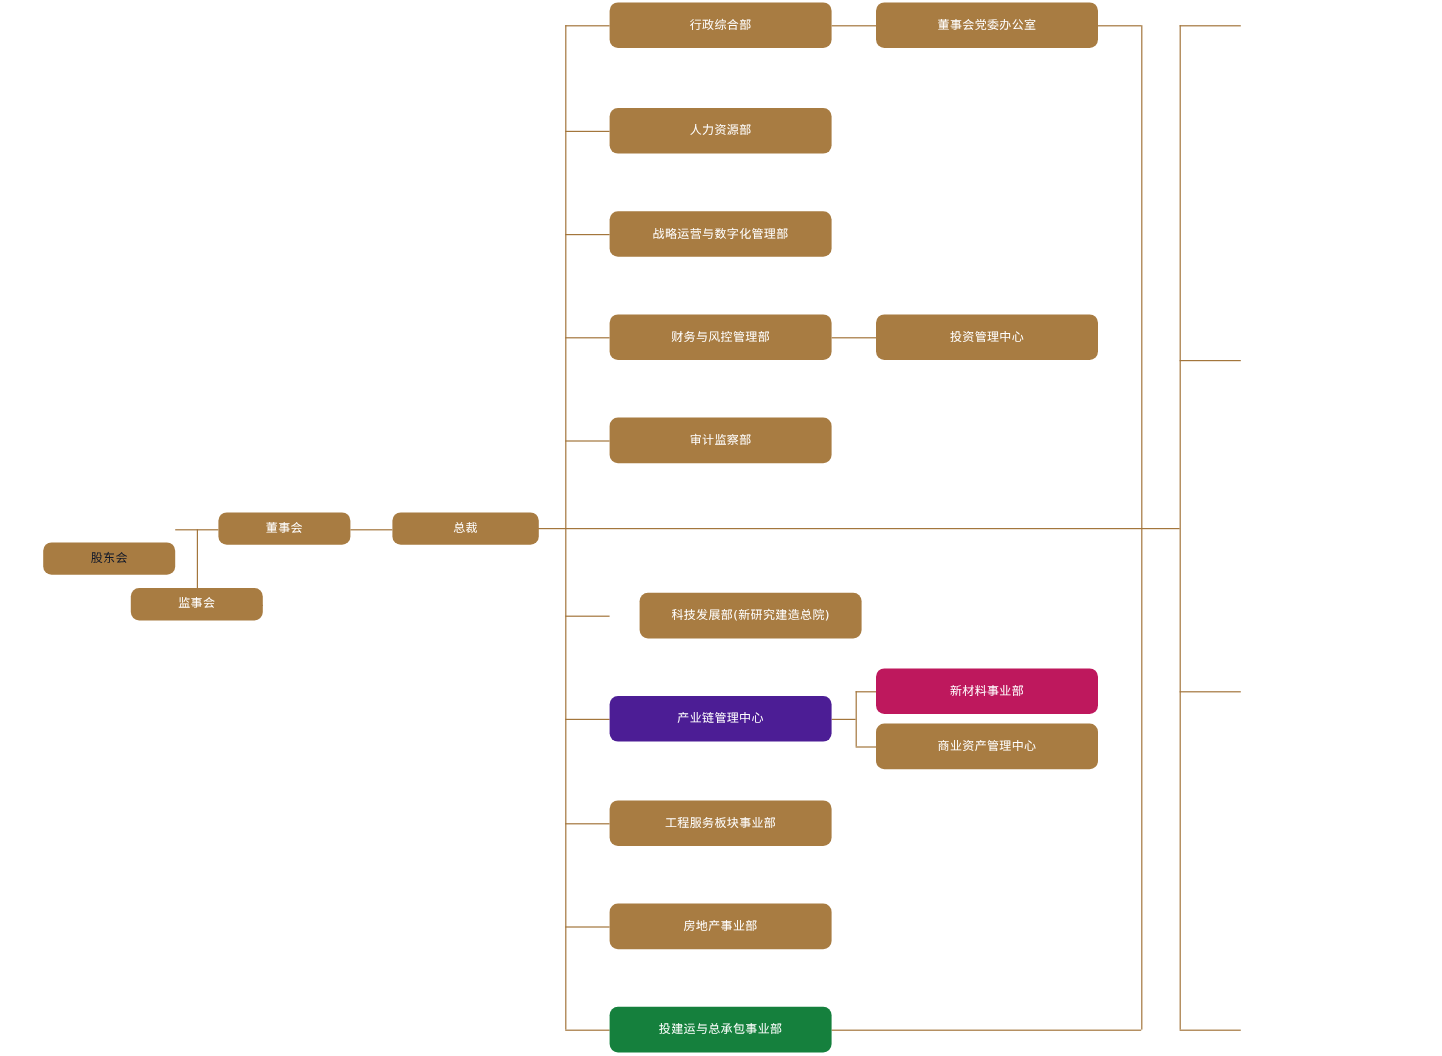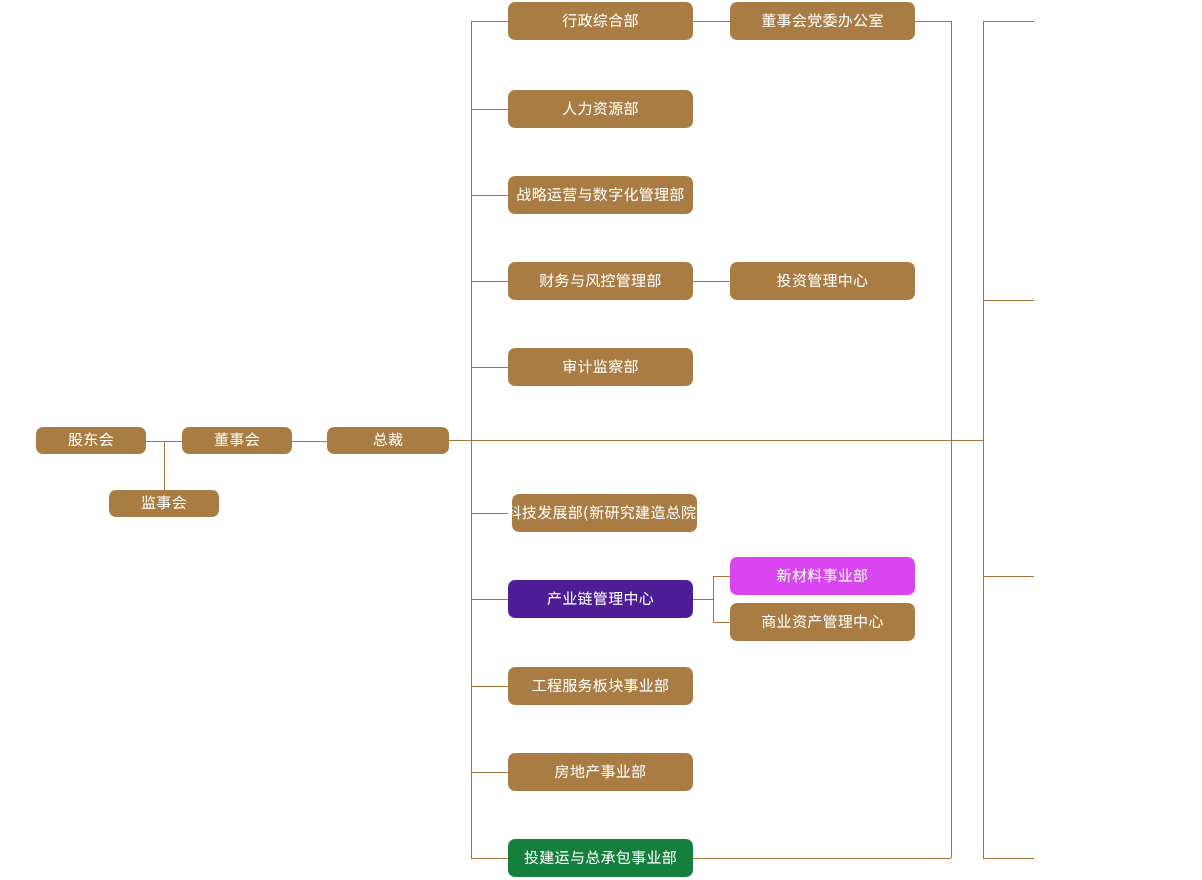--- a/index.html
+++ b/index.html
@@ -26,21 +26,21 @@
   .line.h { height: 1px; }
   .line.v { width: 1px; }
 
   
   .node {
     position: absolute;
     box-sizing: border-box;
     background: #a87c42;
     border-radius: 7px;
     color: #ffffff;
-    font-size: 15px;
+    font-size: 10px;
     line-height: 1.1;
     display: flex;
     align-items: center;
     justify-content: center;
     text-align: center;
     padding: 0 6px;
     white-space: nowrap;
     letter-spacing: 0.3px;
     z-index: 2;
   }
@@ -76,21 +76,21 @@
     <div class="line h" style="background: rgb(163, 118, 60); left: 983px; top: 21px; width: 51px;"></div>
     <div class="line h" style="background: rgb(163, 118, 60); left: 983px; top: 300px; width: 51px;"></div>
     <div class="line h" style="background: rgb(163, 118, 60); left: 983px; top: 576px; width: 51px;"></div>
     <div class="line h" style="background: rgb(163, 118, 60); left: 983px; top: 858px; width: 51px;"></div>
     <div class="line h" style="background: rgb(163, 118, 60); left: 693px; top: 21px; width: 37px;"></div>
     <div class="line h" style="background: rgb(163, 118, 60); left: 693px; top: 281px; width: 37px;"></div>
     <div class="line h" style="background: rgb(163, 118, 60); left: 693px; top: 599px; width: 20px;"></div>
     <div class="line v" style="background: rgb(163, 118, 60); left: 713px; top: 576px; height: 46px;"></div>
     <div class="line h" style="background: rgb(163, 118, 60); left: 713px; top: 576px; width: 17px;"></div>
     <div class="line h" style="background: rgb(163, 118, 60); left: 713px; top: 622px; width: 17px;"></div>
-    <div class="node" style="left: 36px; top: 427px; width: 110px; height: 27px; background: rgb(168, 124, 66); color: #ffffff;">
+    <div class="node" style="left: 36px; top: 452px; width: 110px; height: 27px; background: rgb(168, 124, 66); color: #0f172a;">
       <span class="node-label">股东会</span>
     </div>
     <div class="node" style="left: 182px; top: 427px; width: 110px; height: 27px; background: rgb(168, 124, 66); color: rgb(255, 255, 255);">
       <span class="node-label">董事会</span>
     </div>
     <div class="node" style="left: 109px; top: 490px; width: 110px; height: 27px; background: rgb(168, 124, 66); color: rgb(255, 255, 255); text-align: center;">
       <span class="node-label">监事会</span>
     </div>
     <div class="node" style="left: 327px; top: 427px; width: 122px; height: 27px; background: rgb(168, 124, 66); color: rgb(255, 255, 255);">
       <span class="node-label">总裁</span>
@@ -103,40 +103,40 @@
     </div>
     <div class="node" style="left: 508px; top: 90px; width: 185px; height: 38px; background: rgb(168, 124, 66); color: rgb(255, 255, 255);">
       <span class="node-label">人力资源部</span>
     </div>
     <div class="node" style="left: 508px; top: 262px; width: 185px; height: 38px; background: rgb(168, 124, 66); color: rgb(255, 255, 255);">
       <span class="node-label">财务与风控管理部</span>
     </div>
     <div class="node" style="left: 508px; top: 348px; width: 185px; height: 38px; background: rgb(168, 124, 66); color: rgb(255, 255, 255);">
       <span class="node-label">审计监察部</span>
     </div>
-    <div class="node" style="left: 512px; top: 494px; width: 185px; height: 38px; background: rgb(168, 124, 66); color: rgb(255, 255, 255);">
+    <div class="node" style="left: 533px; top: 494px; width: 185px; height: 38px; background: rgb(168, 124, 66); color: rgb(255, 255, 255);">
       <span class="node-label">科技发展部(新研究建造总院)</span>
     </div>
     <div class="node" style="left: 508px; top: 580px; width: 185px; height: 38px; background: #4c1d95; color: rgb(255, 255, 255);">
       <span class="node-label">产业链管理中心</span>
     </div>
     <div class="node" style="left: 508px; top: 753px; width: 185px; height: 38px; background: rgb(168, 124, 66); color: rgb(255, 255, 255);">
       <span class="node-label">房地产事业部</span>
     </div>
     <div class="node" style="left: 508px; top: 667px; width: 185px; height: 38px; background: rgb(168, 124, 66); color: rgb(255, 255, 255);">
       <span class="node-label">工程服务板块事业部</span>
     </div>
     <div class="node" style="left: 508px; top: 839px; width: 185px; height: 38px; background: #15803d; color: rgb(255, 255, 255);">
       <span class="node-label">投建运与总承包事业部</span>
     </div>
     <div class="node" style="left: 730px; top: 2px; width: 185px; height: 38px; background: rgb(168, 124, 66); color: rgb(255, 255, 255);">
       <span class="node-label">董事会党委办公室</span>
     </div>
     <div class="node" style="left: 730px; top: 262px; width: 185px; height: 38px; background: rgb(168, 124, 66); color: rgb(255, 255, 255);">
       <span class="node-label">投资管理中心</span>
     </div>
-    <div class="node" style="left: 730px; top: 557px; width: 185px; height: 38px; background: #d946ef; color: rgb(255, 255, 255);">
+    <div class="node" style="left: 730px; top: 557px; width: 185px; height: 38px; background: #be185d; color: rgb(255, 255, 255);">
       <span class="node-label">新材料事业部</span>
     </div>
     <div class="node" style="left: 730px; top: 603px; width: 185px; height: 38px; background: rgb(168, 124, 66); color: rgb(255, 255, 255);">
       <span class="node-label">商业资产管理中心</span>
     </div>
   </div>
 
 </body></html>

